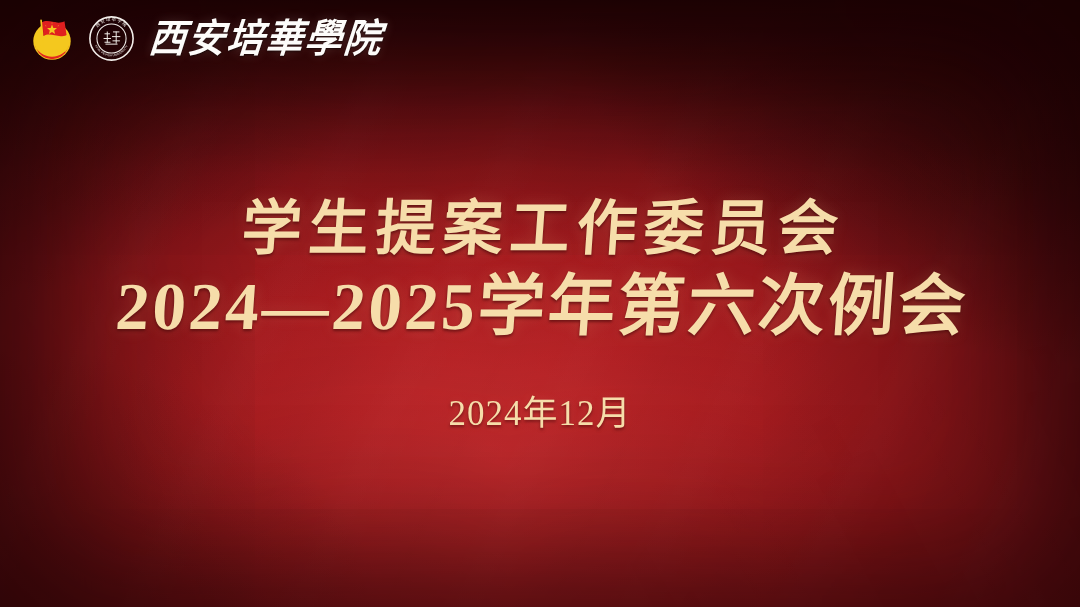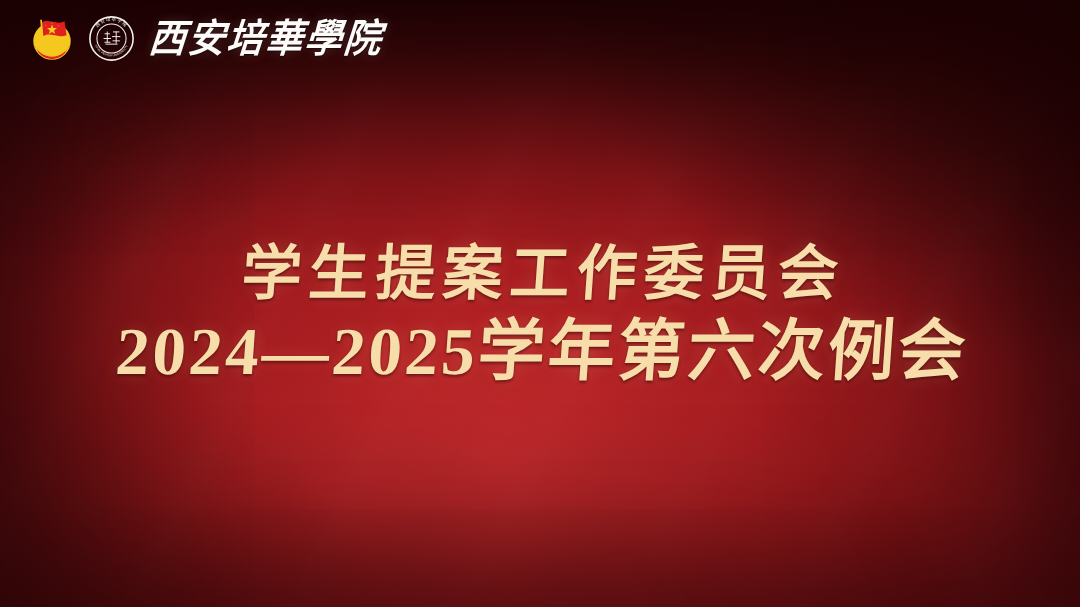--- a/index.html
+++ b/index.html
@@ -255,15 +255,16 @@
         <path d="M38 62 L62 62"></path>
       </g>
     </svg>
 
     <div class="brand-name">西安培華學院</div>
   </div>
 
   <div class="center">
     <div class="title-line title-line-1">学生提案工作委员会</div>
     <div class="title-line title-line-2">2024—2025学年第六次例会</div>
+    <div class="subtitle">2024年12月</div>
   </div>
 
 </div>
 
 </body></html>

